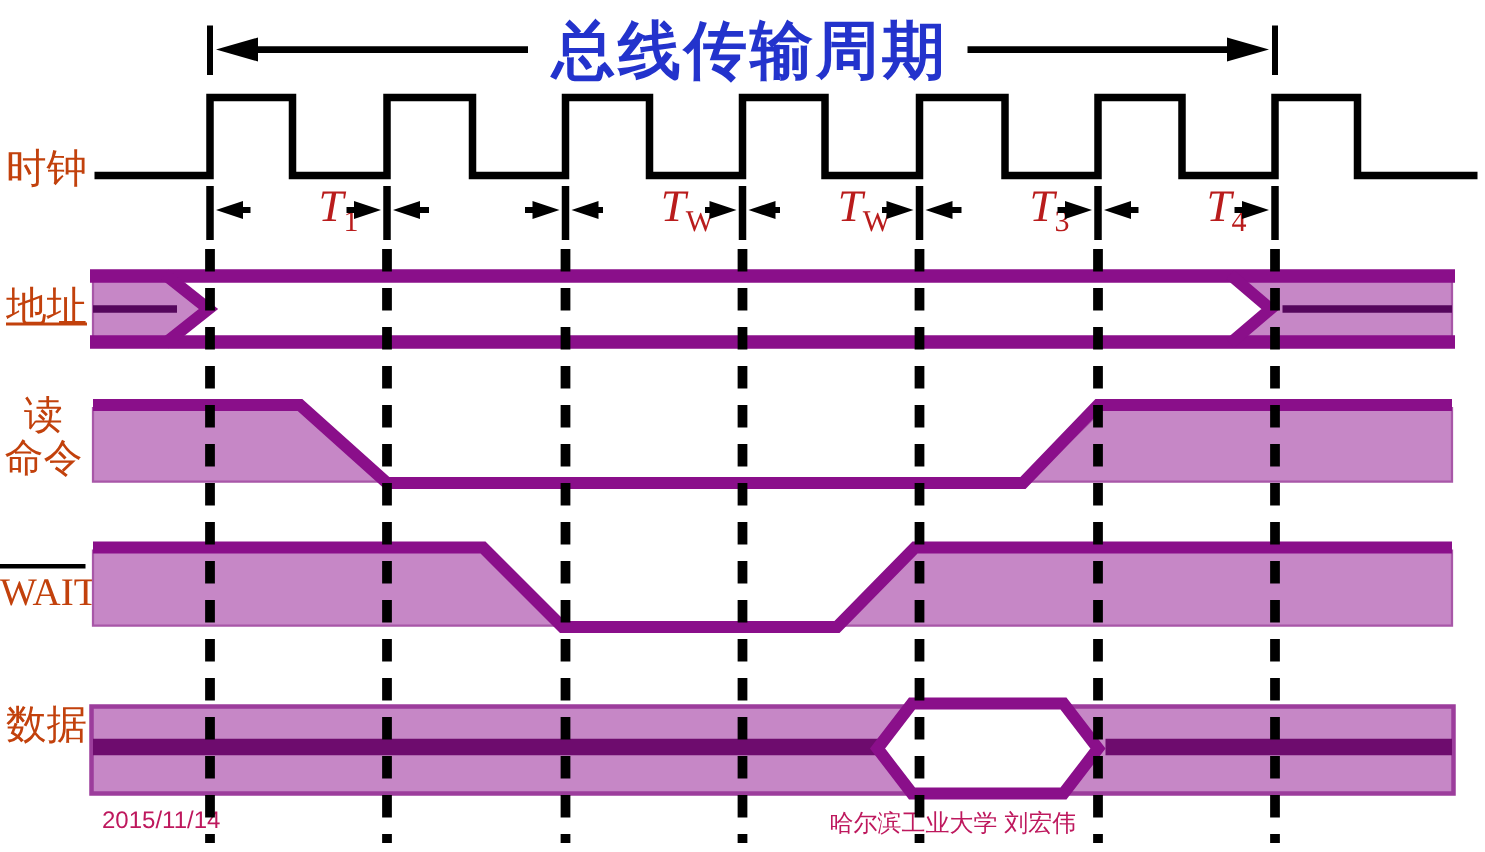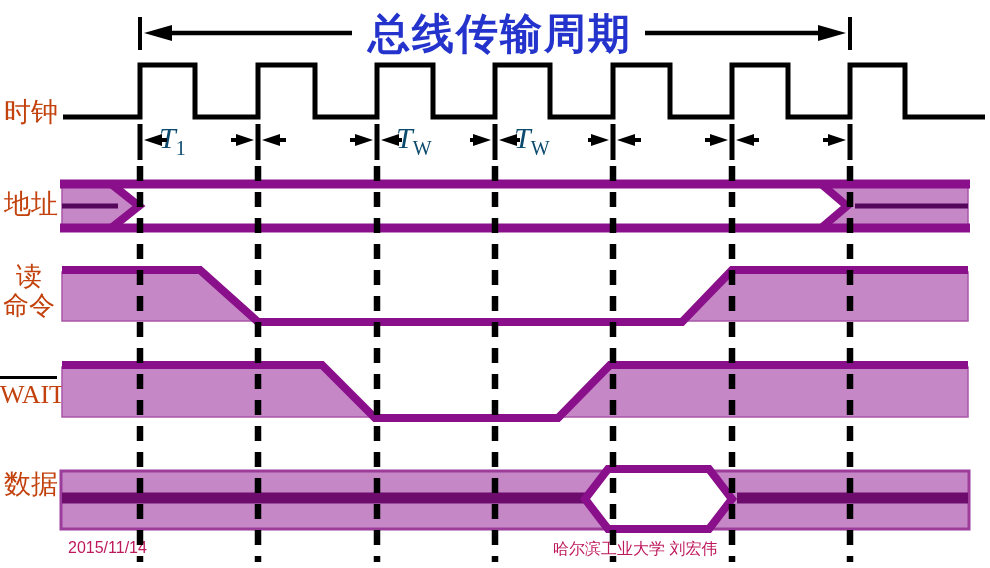--- a/index.html
+++ b/index.html
@@ -7,60 +7,66 @@
     position:relative;width:990px;height:568px;background:#fff;overflow:hidden;
     font-family:"Liberation Serif","DejaVu Serif",serif;
   }
   .abs{position:absolute;}
   .sig-label{color:#c2410c;font-size:27px;line-height:1.1;white-space:nowrap;z-index:2;}
   .title{
     color:#2333CC;font-size:42px;font-weight:600;letter-spacing:2px;
     text-align:center;white-space:nowrap;z-index:2;
   }
   .tlabel{
-    color:#0c4a6e;font-size:30px;font-style:italic;text-align:left;
+    color:#b91c1c;font-size:30px;font-style:italic;text-align:right;
     white-space:nowrap;z-index:2;width:80px;
   }
   .tlabel sub{font-size:20px;font-style:normal;line-height:0;}
   .wait-line{background:#000;height:3px;z-index:2;}
   .footer-text{
     font-family:"Liberation Sans","DejaVu Sans",sans-serif;
     color:#be185d;font-size:16px;white-space:nowrap;z-index:2;
   }
   svg.overlay{position:absolute;left:0;top:0;z-index:5;pointer-events:none;}
 </style>
 </head>
 <body>
 
 <div id="canvas">
 
   <div class="abs title" style="left:335px;top:6px;width:330px;">总线传输周期</div>
 
   <div class="abs sig-label" style="left:4px;top:98px;">时钟</div>
 
-  <div class="abs sig-label" style="left:4px;top:190px;">地址</div>
+  <div class="abs sig-label" style="left:4px;top:190px;text-decoration:underline;">地址</div>
 
   <div class="abs sig-label" style="left:0px;top:263px;width:58px;text-align:center;font-size:26px;">
     <div>读</div>
     <div>命令</div>
   </div>
 
   <div class="abs wait-line" style="left:0px;top:376px;width:57px;"></div>
   <div class="abs sig-label" style="left:0px;top:381px;font-size:26px;">WAIT</div>
 
   <div class="abs sig-label" style="left:4px;top:472px;font-family:Liberation Mono, monospace;">数据</div>
 
   <div class="abs tlabel" style="left:159px;top:121px;">
     <span>T</span><sub>1</sub>
   </div>
   <div class="abs tlabel" style="left:396px;top:121px;">
     <span>T</span><sub>W</sub>
   </div>
   <div class="abs tlabel" style="left:514px;top:121px;">
     <span>T</span><sub>W</sub>
+  </div>
+  <div class="abs tlabel" style="left:633px;top:121px;">
+    <span>T</span><sub>3</sub>
+  </div>
+  <div class="abs tlabel" style="left:751px;top:121px;">
+    <span>T</span><sub>4</sub>
   </div>
 
   <div class="abs footer-text" style="left:68px;top:539px;">2015/11/14</div>
   <div class="abs footer-text" style="left:553px;top:539px;">哈尔滨工业大学 刘宏伟</div>
 
   <svg class="overlay" width="990" height="568" viewBox="0 0 990 568">
 
     <g stroke="#000" fill="#000">
       <rect x="138" y="17" width="4" height="33" stroke="none"></rect>
       <rect x="848" y="17" width="4" height="33" stroke="none"></rect>

